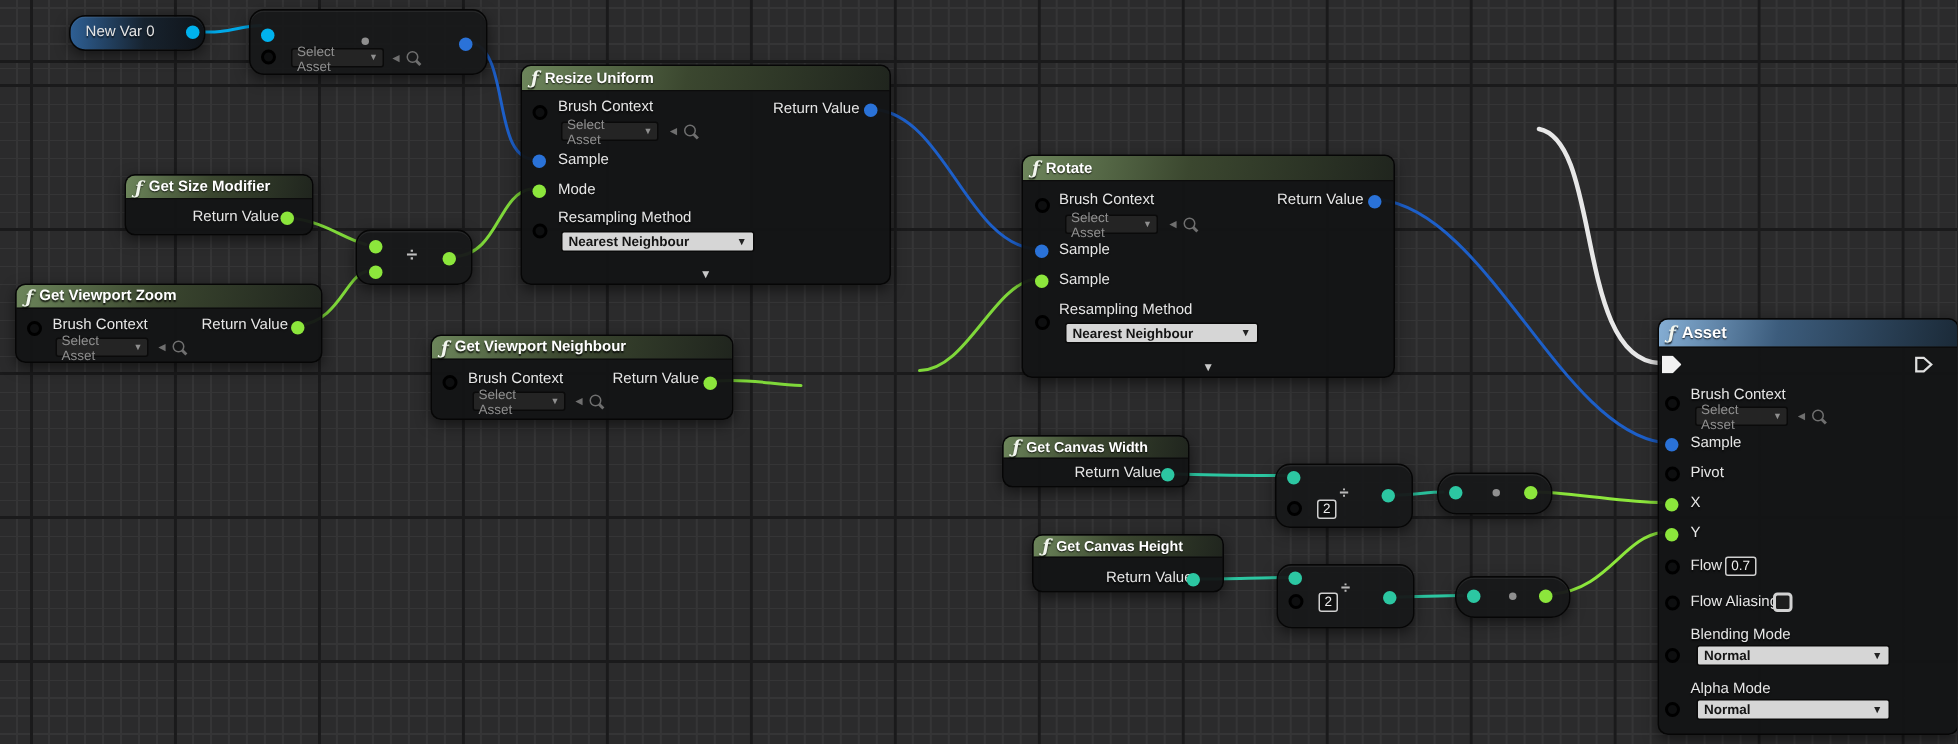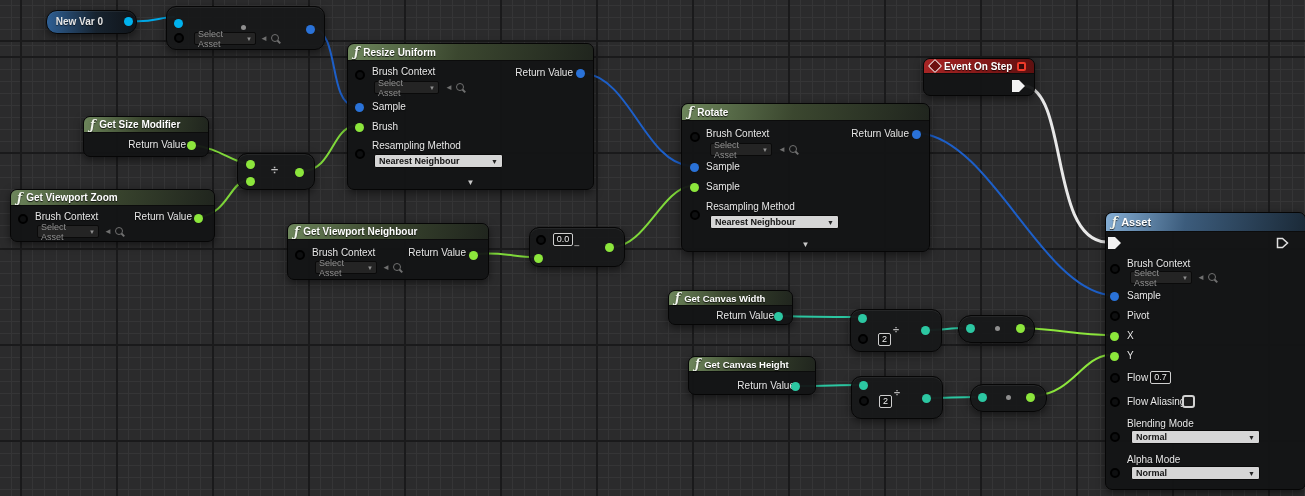--- a/index.html
+++ b/index.html
@@ -80,21 +80,21 @@
     <path d="M783,316 C810,317 836,317 858,317" stroke="#2cc7a2" stroke-width="2"></path>
     <path d="M929,330 C941,330 952,328 962,328" stroke="#2cc7a2" stroke-width="2"></path>
     <path d="M1024,328 C1055,329 1082,335 1108,335" stroke="#8ce63c" stroke-width="2"></path>
     <path d="M800,386 C820,386 842,385 858,385" stroke="#2cc7a2" stroke-width="2"></path>
     <path d="M930,398 C944,398 960,397 975,397" stroke="#2cc7a2" stroke-width="2"></path>
     <path d="M1035,396 C1072,393 1082,358 1108,355" stroke="#8ce63c" stroke-width="2"></path>
   </svg>
 
   <div class="pill" style="left:46px;top:10px;width:89px;height:22px;border-radius:11px;
        background:linear-gradient(90deg,#2e5f94 0%,#17232f 55%,#101419 100%);">
-    <span class="plabel" style="right:33px;top:5px;font-weight:bold;">New Var 0</span>
+    <span class="plabel" style="right:33px;top:5px;font-weight:normal;">New Var 0</span>
     <span class="pin c-cyan" style="right:3px;top:6px;"></span>
   </div>
 
   <div class="pill" style="left:166px;top:6px;width:157px;height:42px;border-radius:10px;">
     <span class="pin c-cyan" style="left:7px;top:12px;"></span>
     <span class="pin h b-blue" style="left:7px;top:26px;"></span>
     <div class="selbox" style="left:27px;top:25px;width:62px;">
       <span>Select Asset</span>
         <span class="arr">▼</span>
     </div>
@@ -114,21 +114,21 @@
     <div class="selbox" style="left:26px;top:37px;width:65px;">
       <span>Select Asset</span>
         <span class="arr">▼</span>
     </div>
     <span class="navarrow" style="left:97px;top:40px;">◄</span>
     <span class="mag" style="left:108px;top:39px;"></span>
     <span class="plabel" style="right:20px;top:23px;">Return Value</span>
     <span class="pin c-blue" style="left:228px;top:25px;"></span>
     <span class="plabel" style="left:24px;top:57px;">Sample</span>
     <span class="pin c-blue" style="left:7px;top:59px;"></span>
-    <span class="plabel" style="left:24px;top:77px;">Brush</span>
+    <span class="plabel" style="left:24px;top:77px;">Mode</span>
     <span class="pin c-lime" style="left:7px;top:79px;"></span>
     <span class="plabel" style="left:24px;top:96px;">Resampling Method</span>
     <span class="pin h b-teal" style="left:7px;top:105px;"></span>
     <div class="dropdown" style="left:26px;top:110px;width:129px;">
       <span>Nearest Neighbour</span>
         <span class="arr">▼</span>
     </div>
     <span class="collapse">▼</span>
   </div>
 
@@ -175,27 +175,20 @@
     <span class="plabel" style="right:22px;top:23px;">Return Value</span>
     <span class="pin c-lime" style="left:181px;top:27px;"></span>
     <div class="selbox" style="left:27px;top:37px;width:62px;">
       <span>Select Asset</span>
         <span class="arr">▼</span>
     </div>
     <span class="navarrow" style="left:94px;top:40px;">◄</span>
     <span class="mag" style="left:105px;top:39px;"></span>
   </div>
 
-  <div class="pill" style="left:529px;top:227px;width:94px;height:38px;border-radius:10px;">
-    <span class="pin h b-lime" style="left:6px;top:7px;"></span>
-    <div class="valbox" style="left:23px;top:5px;width:20px;height:13px;">0.0</div>
-    <span class="op" style="left:44px;top:12px;font-size:10px;color:#8a8a8a;">–</span>
-    <span class="pin c-lime" style="left:4px;top:26px;"></span>
-    <span class="pin c-lime" style="left:75px;top:15px;"></span>
-  </div>
 
   <div class="node" style="left:681px;top:103px;width:247px;height:147px;">
     <div class="hdr green">
         <span class="fx">ƒ</span>
       <span>Rotate</span>
       </div>
     <span class="plabel" style="left:24px;top:24px;">Brush Context</span>
     <span class="pin h b-blue" style="left:8px;top:28px;"></span>
     <div class="selbox" style="left:28px;top:39px;width:62px;">
       <span>Select Asset</span>
@@ -211,28 +204,20 @@
     <span class="pin c-lime" style="left:8px;top:79px;"></span>
     <span class="plabel" style="left:24px;top:97px;">Resampling Method</span>
     <span class="pin h b-teal" style="left:8px;top:106px;"></span>
     <div class="dropdown" style="left:28px;top:111px;width:129px;">
       <span>Nearest Neighbour</span>
         <span class="arr">▼</span>
     </div>
     <span class="collapse">▼</span>
   </div>
 
-  <div class="node" style="left:923px;top:58px;width:110px;height:36px;">
-    <div class="hdr red">
-        <span class="diamond"></span>
-      <span>Event On Step</span>
-      <span class="badge"></span>
-      </div>
-    <span class="exec" style="left:88px;top:21px;"></span>
-  </div>
 
   <div class="node" style="left:668px;top:290px;width:123px;height:33px;">
     <div class="hdr green" style="height:14px;font-size:9.5px;">
         <span class="fx">ƒ</span>
       <span>Get Canvas Width</span>
       </div>
     <span class="plabel" style="right:18px;top:19px;">Return Value</span>
     <span class="pin c-teal" style="left:105px;top:21px;"></span>
   </div>
 

